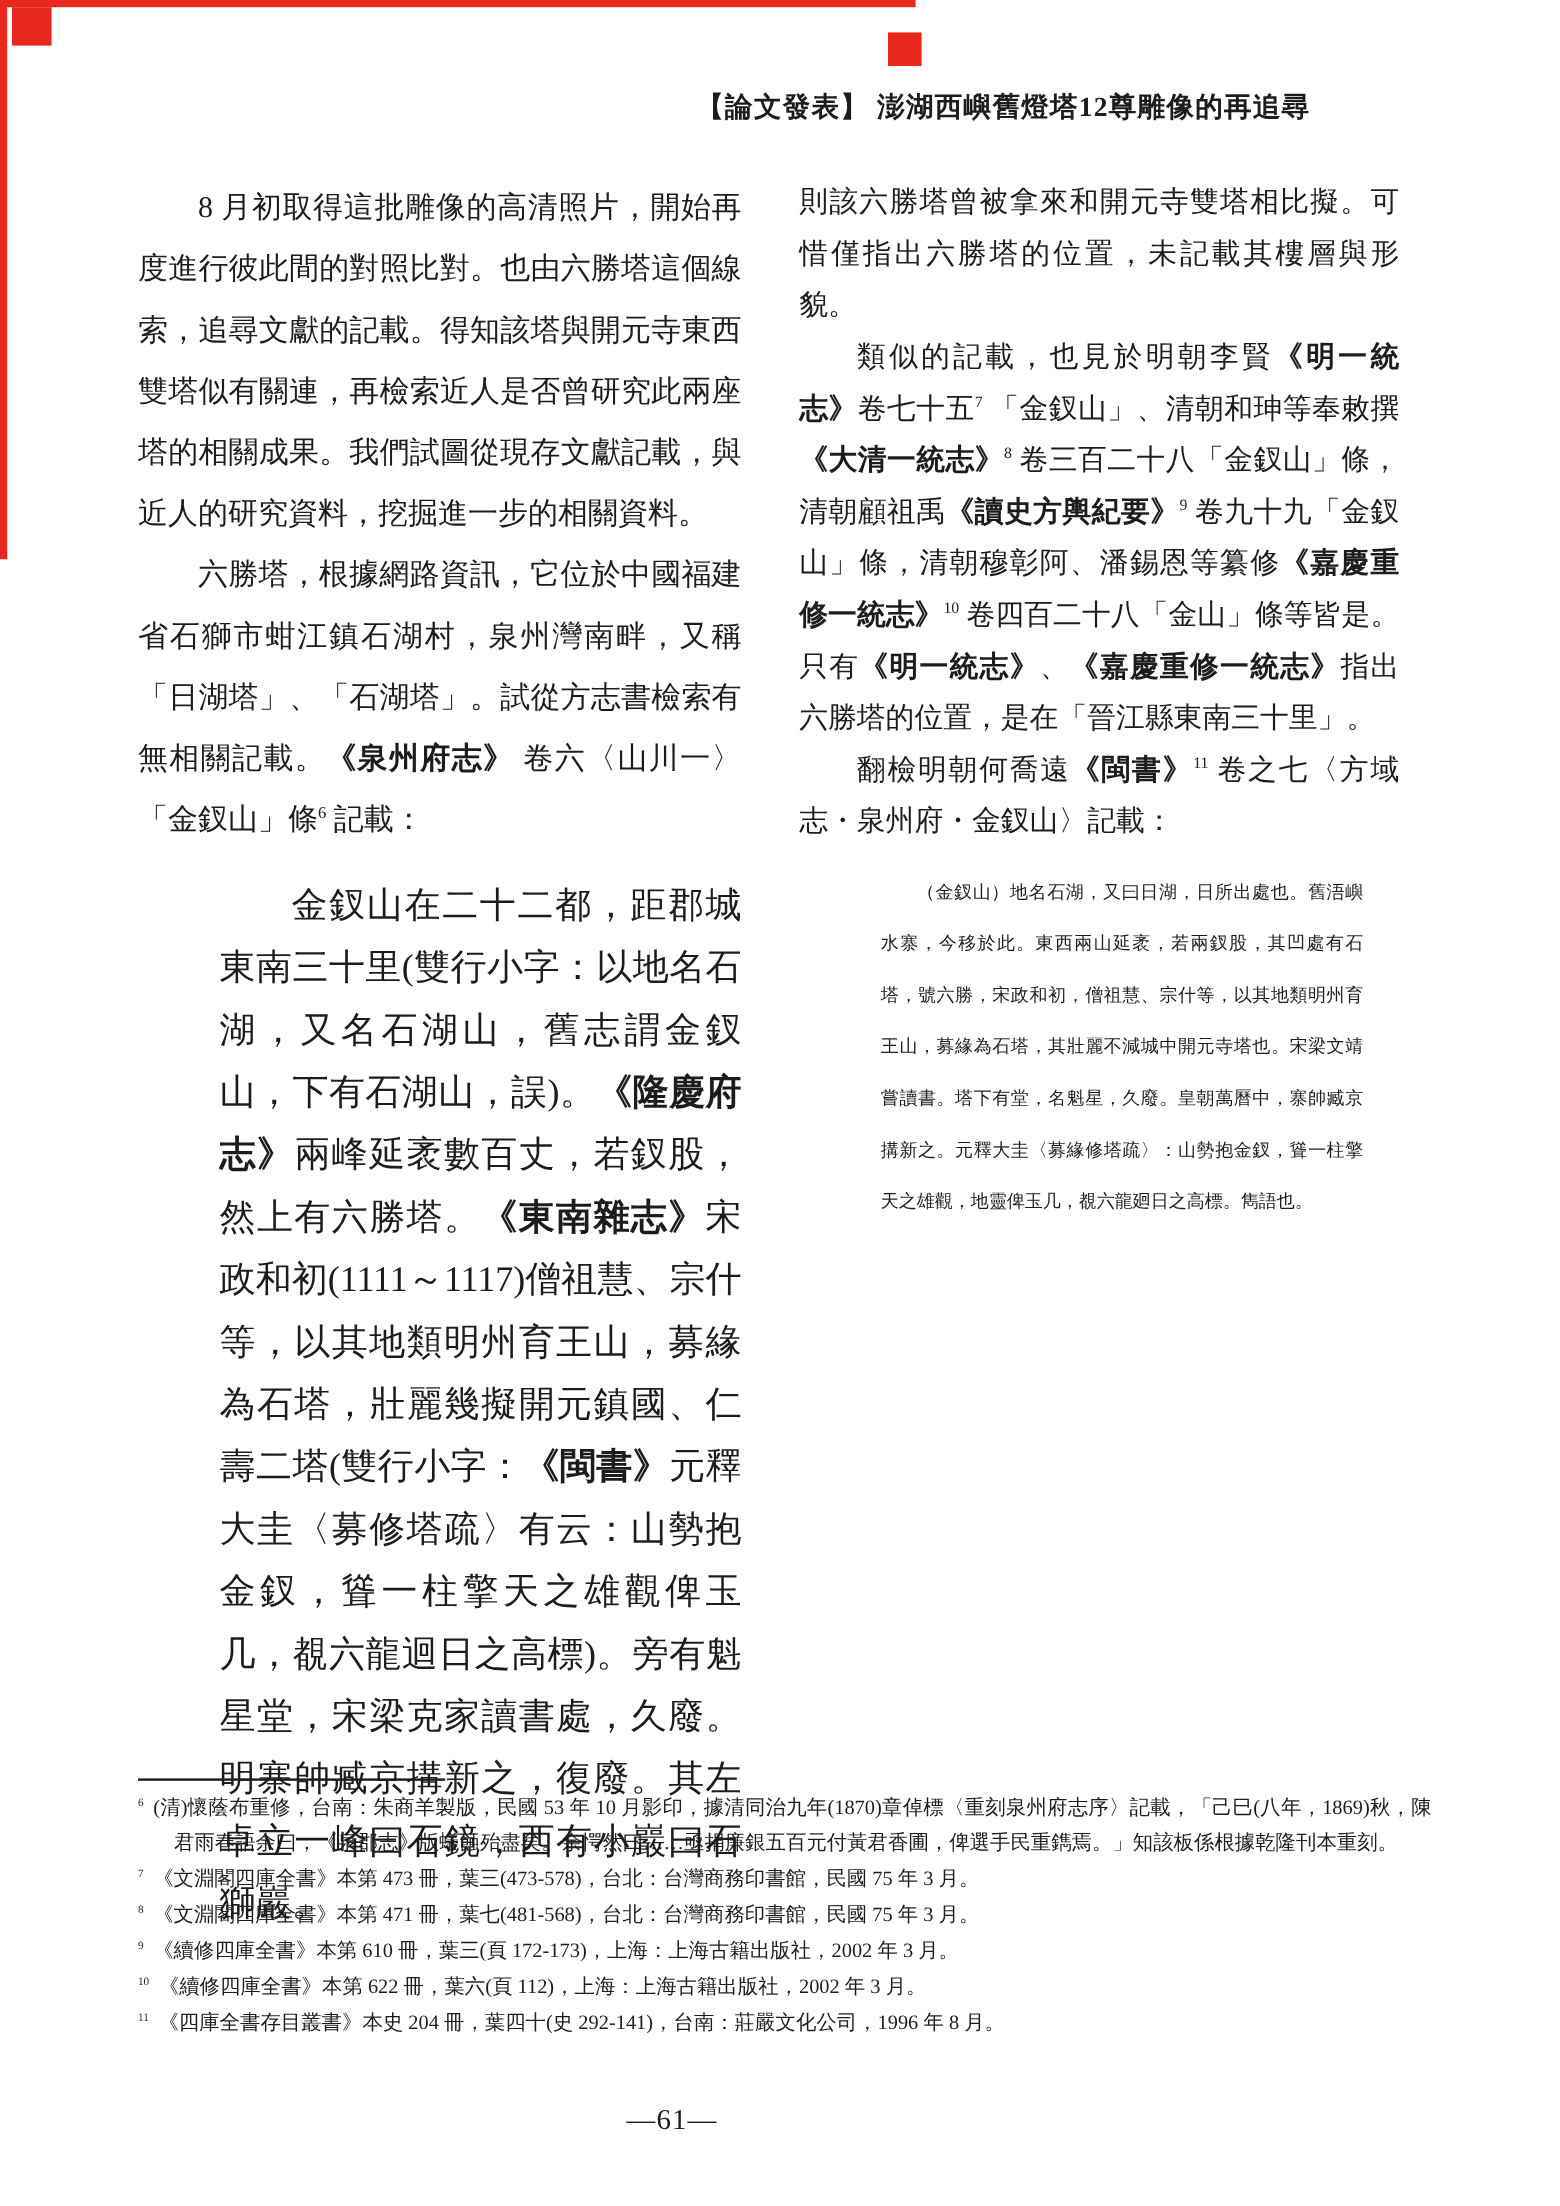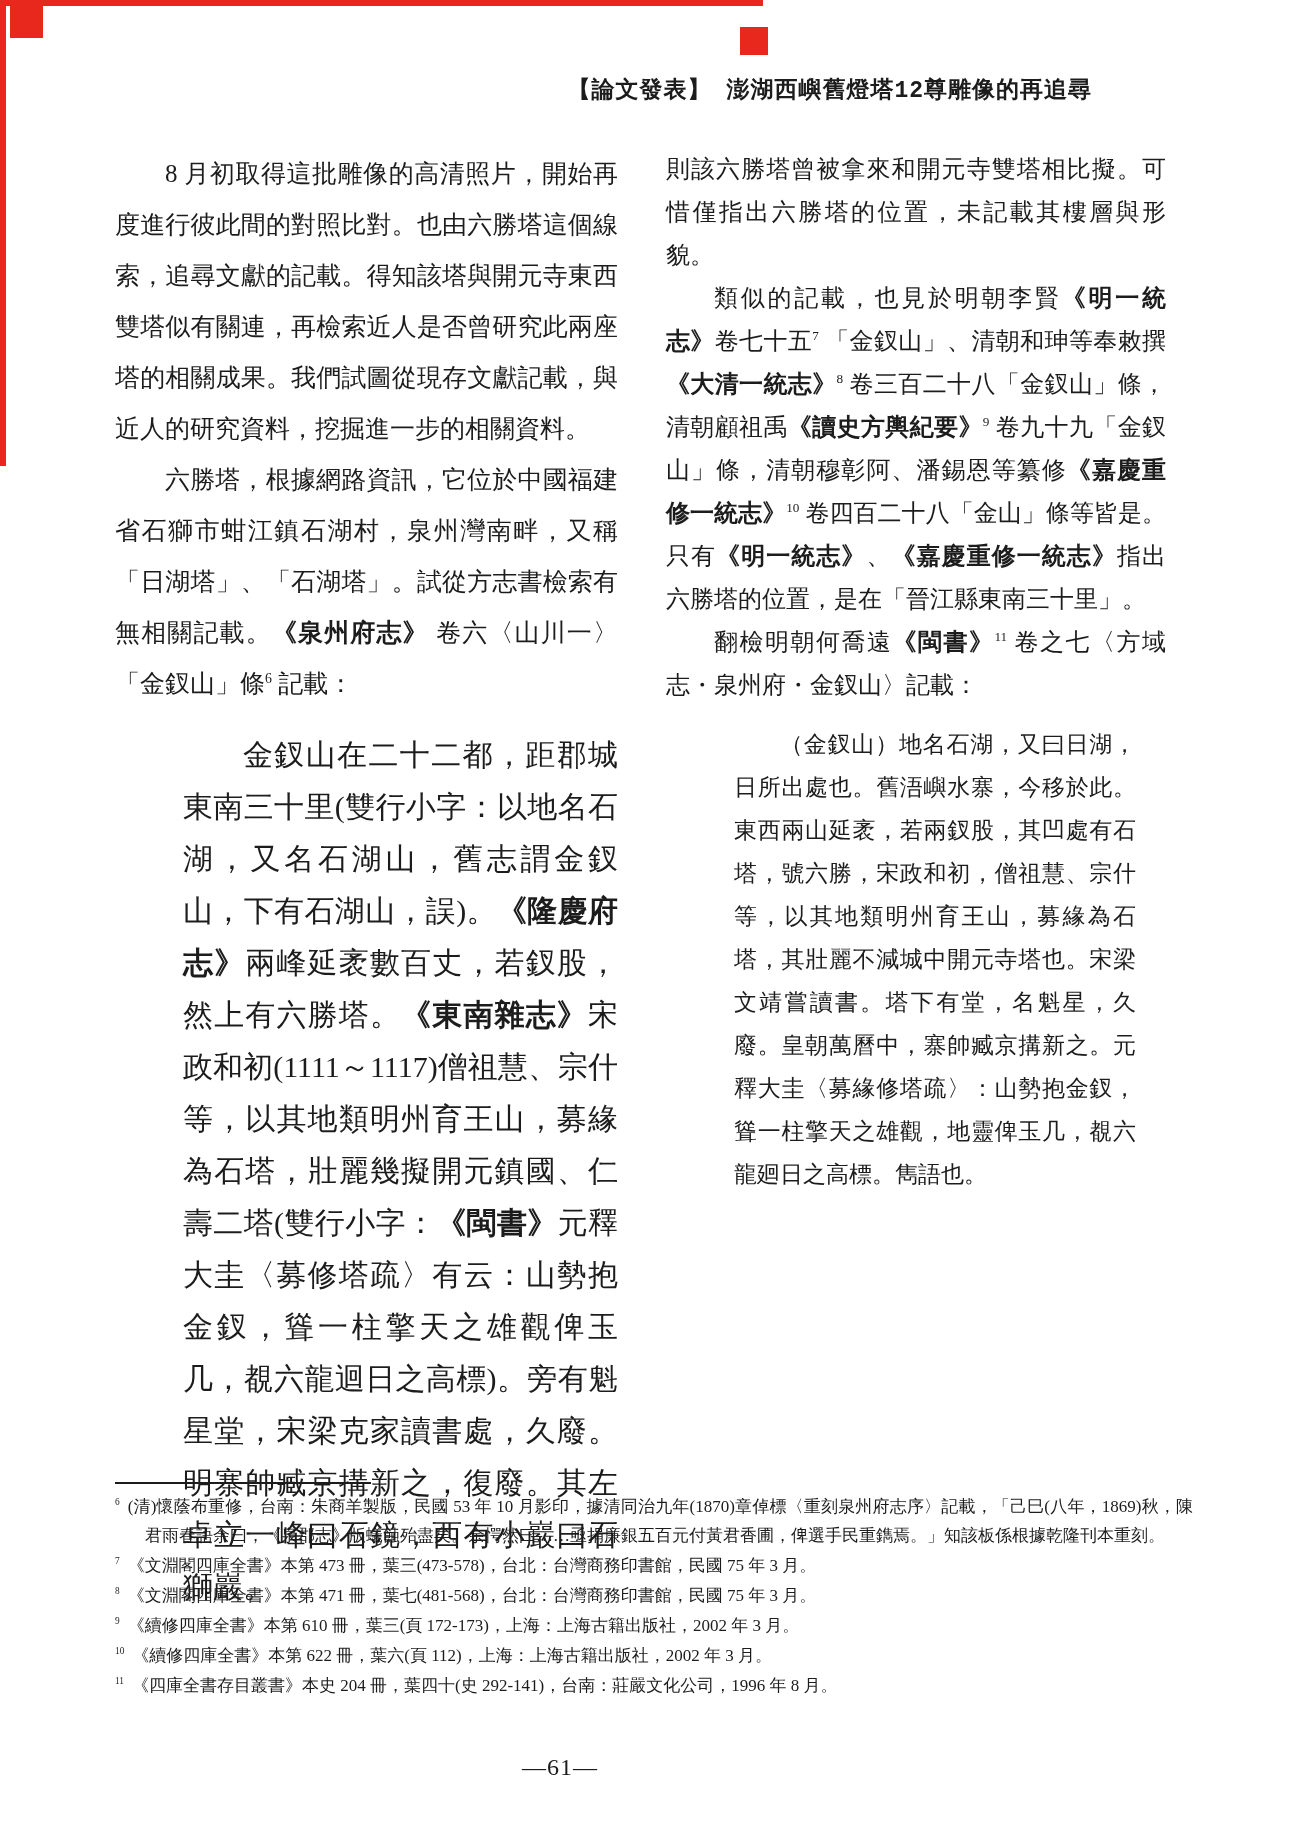--- a/index.html
+++ b/index.html
@@ -13,32 +13,32 @@
   }
   
   .red-mark{position:absolute;background:#e8281c;}
   .red-corner-square{left:10px;top:6px;width:33px;height:32px;}
   .red-top-line{left:0;top:0;width:763px;height:6px;}
   .red-top-end-square{left:740px;top:27px;width:28px;height:28px;}
   .red-left-line{left:0;top:0;width:6px;height:466px;}
 
   .header{
     position:absolute;top:74px;right:208px;
-    font-family:Liberation Mono, monospace;
+    font-family:Liberation Serif, serif;
     font-weight:bold;font-size:23px;letter-spacing:1px;white-space:nowrap;
   }
 
   .col{position:absolute;top:148px;text-align:justify;text-justify:inter-ideograph;}
   .col-left{left:115px;width:503px;font-size:25px;line-height:51px;}
   .col-right{left:666px;width:500px;font-size:24px;line-height:43px;}
 
   .col p{margin:0;}
   .col p.indent{text-indent:2em;}
   .col-left p.quote{margin:20px 0 20px 68px;font-size:30px;line-height:52px;}
-  .col-right p.quote{margin:16px 30px 16px 68px;font-size:23px;line-height:43px;}
+  .col-right p.quote{margin:16px 30px 16px 68px;font-size:15px;line-height:43px;}
   .col b{font-weight:bold;}
   sup{font-size:0.55em;vertical-align:super;line-height:0;}
 
   .fn-rule{position:absolute;left:115px;top:1482px;width:256px;height:0;border-top:2px solid #1c1c1c;}
   .footnotes{
     position:absolute;left:115px;top:1492px;width:1078px;
     font-size:17px;line-height:29px;text-align:justify;text-justify:inter-ideograph;
   }
   .fn{margin:0 0 1px 0;padding-left:30px;text-indent:-30px;}
   .fn sup{margin-right:8px;}

